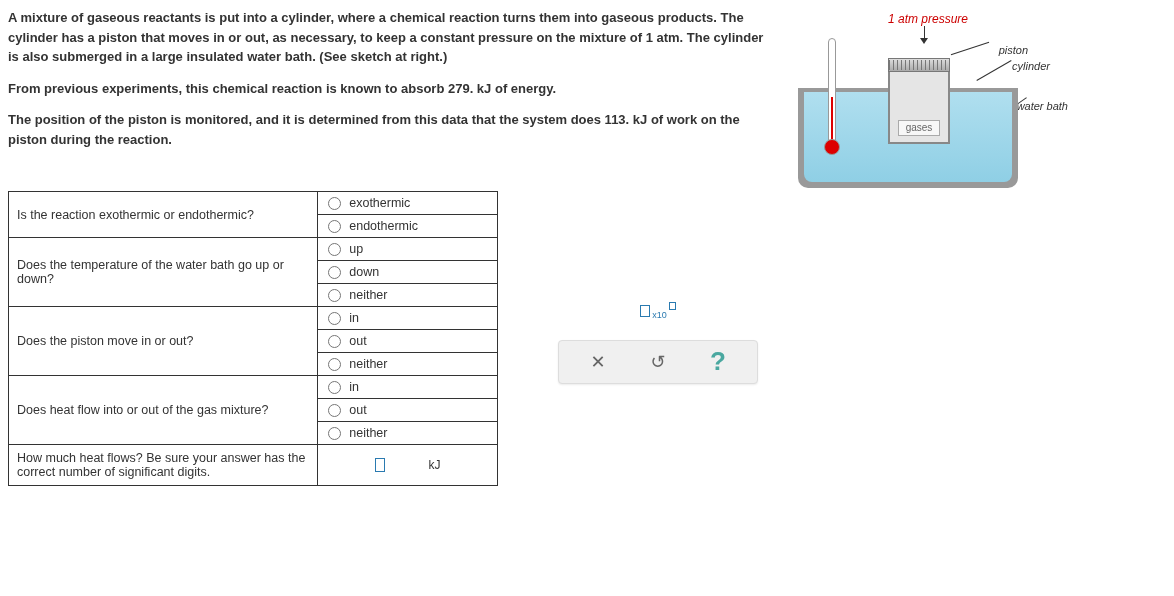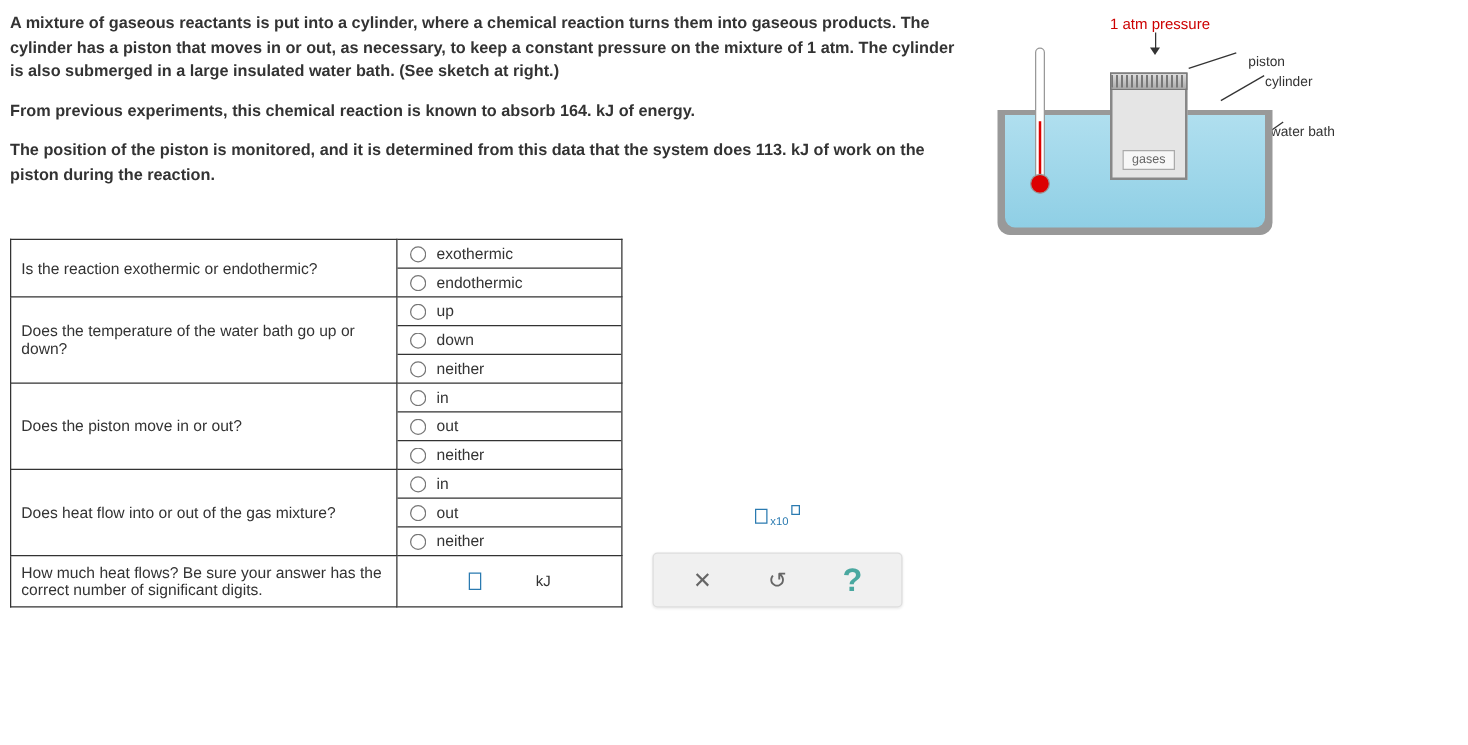--- a/index.html
+++ b/index.html
@@ -26,20 +26,21 @@
       font-weight: bold;
     }
     .diagram {
       width: 260px;
       position: relative;
     }
     .diagram-label {
       position: absolute;
       font-size: 11px;
       color: #333;
+      font-style: italic;
     }
     .lbl-pressure { top: 4px; left: 95px; color: #c00; font-size: 12px; width: 90px; text-align: center; }
     .lbl-piston { top: 36px; right: 20px; }
     .lbl-cylinder { top: 52px; right: -2px; }
     .lbl-waterbath { top: 92px; right: -20px; }
     .arrow-down {
       position: absolute; top: 24px; left: 134px;
       width: 0; height: 0;
     }
     .arrow-down::before {
@@ -112,21 +113,21 @@
       position: absolute; bottom: 0; left: 2px;
       width: 2px; height: 50px; background: #d00;
     }
     .pline {
       position: absolute; width: 40px; height: 1px; background: #333;
     }
     .line-piston { top: 40px; right: 58px; transform: rotate(-18deg); }
     .line-cyl { top: 62px; right: 34px; transform: rotate(-30deg); }
     .line-wb { top: 100px; right: 18px; transform: rotate(-35deg); width: 38px; }
 
-    .content-row { display: flex; gap: 24px; align-items: flex-end; }
+    .content-row { display: flex; gap: 60px; align-items: center; }
     table.qtable {
       border-collapse: collapse;
       width: 490px;
     }
     table.qtable td {
       border: 1px solid #333;
       padding: 6px 8px;
       vertical-align: middle;
       font-size: 12.5px;
     }
@@ -183,21 +184,21 @@
       background: transparent; border: none;
     }
     .act-btn.help { color: #4aa8a0; font-size: 26px; font-weight: bold; }
   </style>
 </head>
 <body>
 
 <div class="top-section">
   <div class="description">
     <p>A mixture of gaseous reactants is put into a cylinder, where a chemical reaction turns them into gaseous products. The cylinder has a piston that moves in or out, as necessary, to keep a constant pressure on the mixture of 1 atm. The cylinder is also submerged in a large insulated water bath. (See sketch at right.)</p>
-    <p>From previous experiments, this chemical reaction is known to absorb 164. kJ of energy.</p>
+    <p>From previous experiments, this chemical reaction is known to absorb 279. kJ of energy.</p>
     <p>The position of the piston is monitored, and it is determined from this data that the system does 113. kJ of work on the piston during the reaction.</p>
   </div>
 
   <div class="diagram">
     <div class="diagram-label lbl-pressure">1 atm pressure</div>
     <div class="arrow-down"></div>
     <div class="diagram-label lbl-piston">piston</div>
     <div class="diagram-label lbl-cylinder">cylinder</div>
     <div class="diagram-label lbl-waterbath">water bath</div>
     <div class="pline line-piston"></div>

